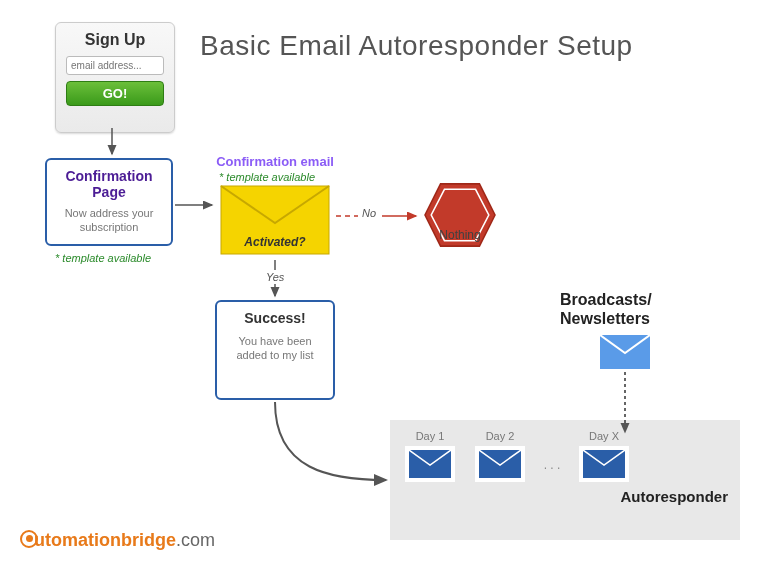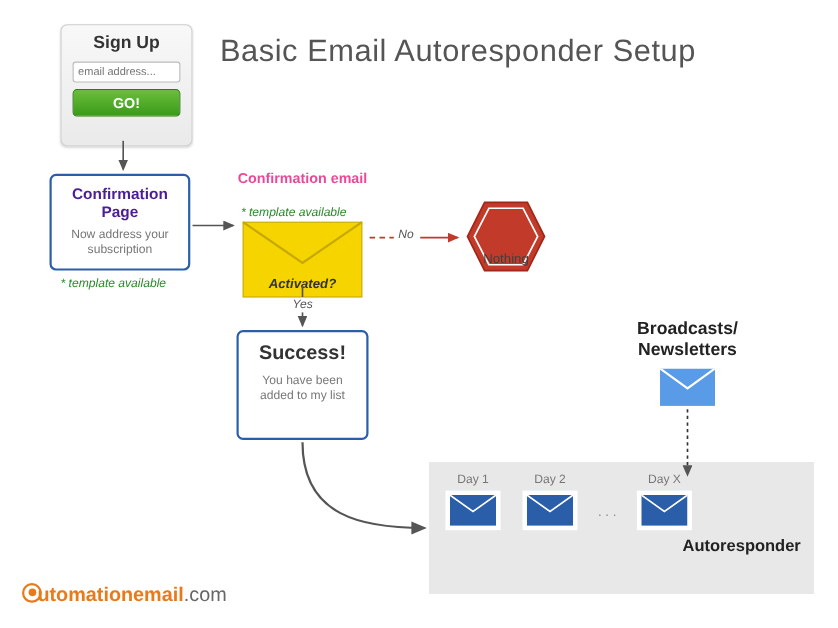--- a/index.html
+++ b/index.html
@@ -86,22 +86,22 @@
     font-style: italic;
   }
 
   
   .envelope-box {
     text-align: center;
   }
   .env-label {
     font-size: 13px;
     font-weight: 700;
-    color: #ec4899;
-    margin-bottom: 18px;
+    color: #8b5cf6;
+    margin-bottom: 2px;
   }
 
   
   .hex {
     width: 80px;
     height: 70px;
     position: relative;
   }
   .hex svg { width: 100%; height: 100%; }
   .hex-text {
@@ -112,21 +112,21 @@
     font-size: 12px;
     font-weight: 400;
     margin-top: 20px;
   }
 
   
   .broad-label {
     font-size: 16px;
     font-weight: 700;
     color: #222;
-    text-align: center;
+    text-align: left;
     line-height: 1.2;
   }
 
   
   .auto-area {
     background: #e8e8e8;
     width: 350px;
     height: 120px;
     padding: 10px 12px;
   }
@@ -214,21 +214,21 @@
 
 <div class="abs hex" style="left:420px; top:180px;">
   <svg viewBox="0 0 100 90">
     <polygon points="25,5 75,5 95,45 75,85 25,85 5,45" fill="#c23a2a" stroke="#a02818" stroke-width="2"></polygon>
     <polygon points="30,12 70,12 87,45 70,78 30,78 13,45" fill="none" stroke="#fff" stroke-width="2"></polygon>
   </svg>
   <div class="hex-text">Nothing</div>
 </div>
 
 <div class="abs box" style="left:215px; top:300px; width:120px; height:100px;">
-  <div style="font-size:18px; font-weight:600; color:#333; margin-bottom:8px;">Success!</div>
+  <div style="font-size:14px; font-weight:600; color:#333; margin-bottom:8px;">Success!</div>
   <div class="box-text">You have been added to my list</div>
 </div>
 
 <div class="abs broad-label" style="left:560px; top:290px; width:130px;">
   <span>Broadcasts/</span><br>
   <span>Newsletters</span>
 </div>
 <div class="abs" style="left:600px; top:335px; width:50px; height:34px;">
   <svg viewBox="0 0 50 34" width="50" height="34">
     <rect x="0" y="0" width="50" height="34" fill="#5a9be8"></rect>
@@ -264,21 +264,21 @@
             <rect width="42" height="28" fill="#2a5ea8"></rect>
             <path d="M0 0 L21 15 L42 0" fill="none" stroke="#fff" stroke-width="1.5"></path>
           </svg>
       </div>
     </div>
   </div>
   <div class="auto-footer">Autoresponder</div>
 </div>
 
 <div class="abs logo" style="left:20px; top:530px;">
-  <span class="logo-circle"></span><span class="orange">utomation</span><span class="b">email</span><span class="dom">.com</span>
+  <span class="logo-circle"></span><span class="orange">utomation</span><span class="b">bridge</span><span class="dom">.com</span>
 </div>
 
 <svg class="abs arrows" style="left:0;top:0;" width="762" height="571">
   <defs>
     <marker id="ah-gray" markerWidth="8" markerHeight="8" refX="6" refY="3" orient="auto">
       <path d="M0,0 L7,3 L0,6 Z" fill="#555"></path>
     </marker>
     <marker id="ah-red" markerWidth="8" markerHeight="8" refX="6" refY="3" orient="auto">
       <path d="M0,0 L7,3 L0,6 Z" fill="#c23a2a"></path>
     </marker>

